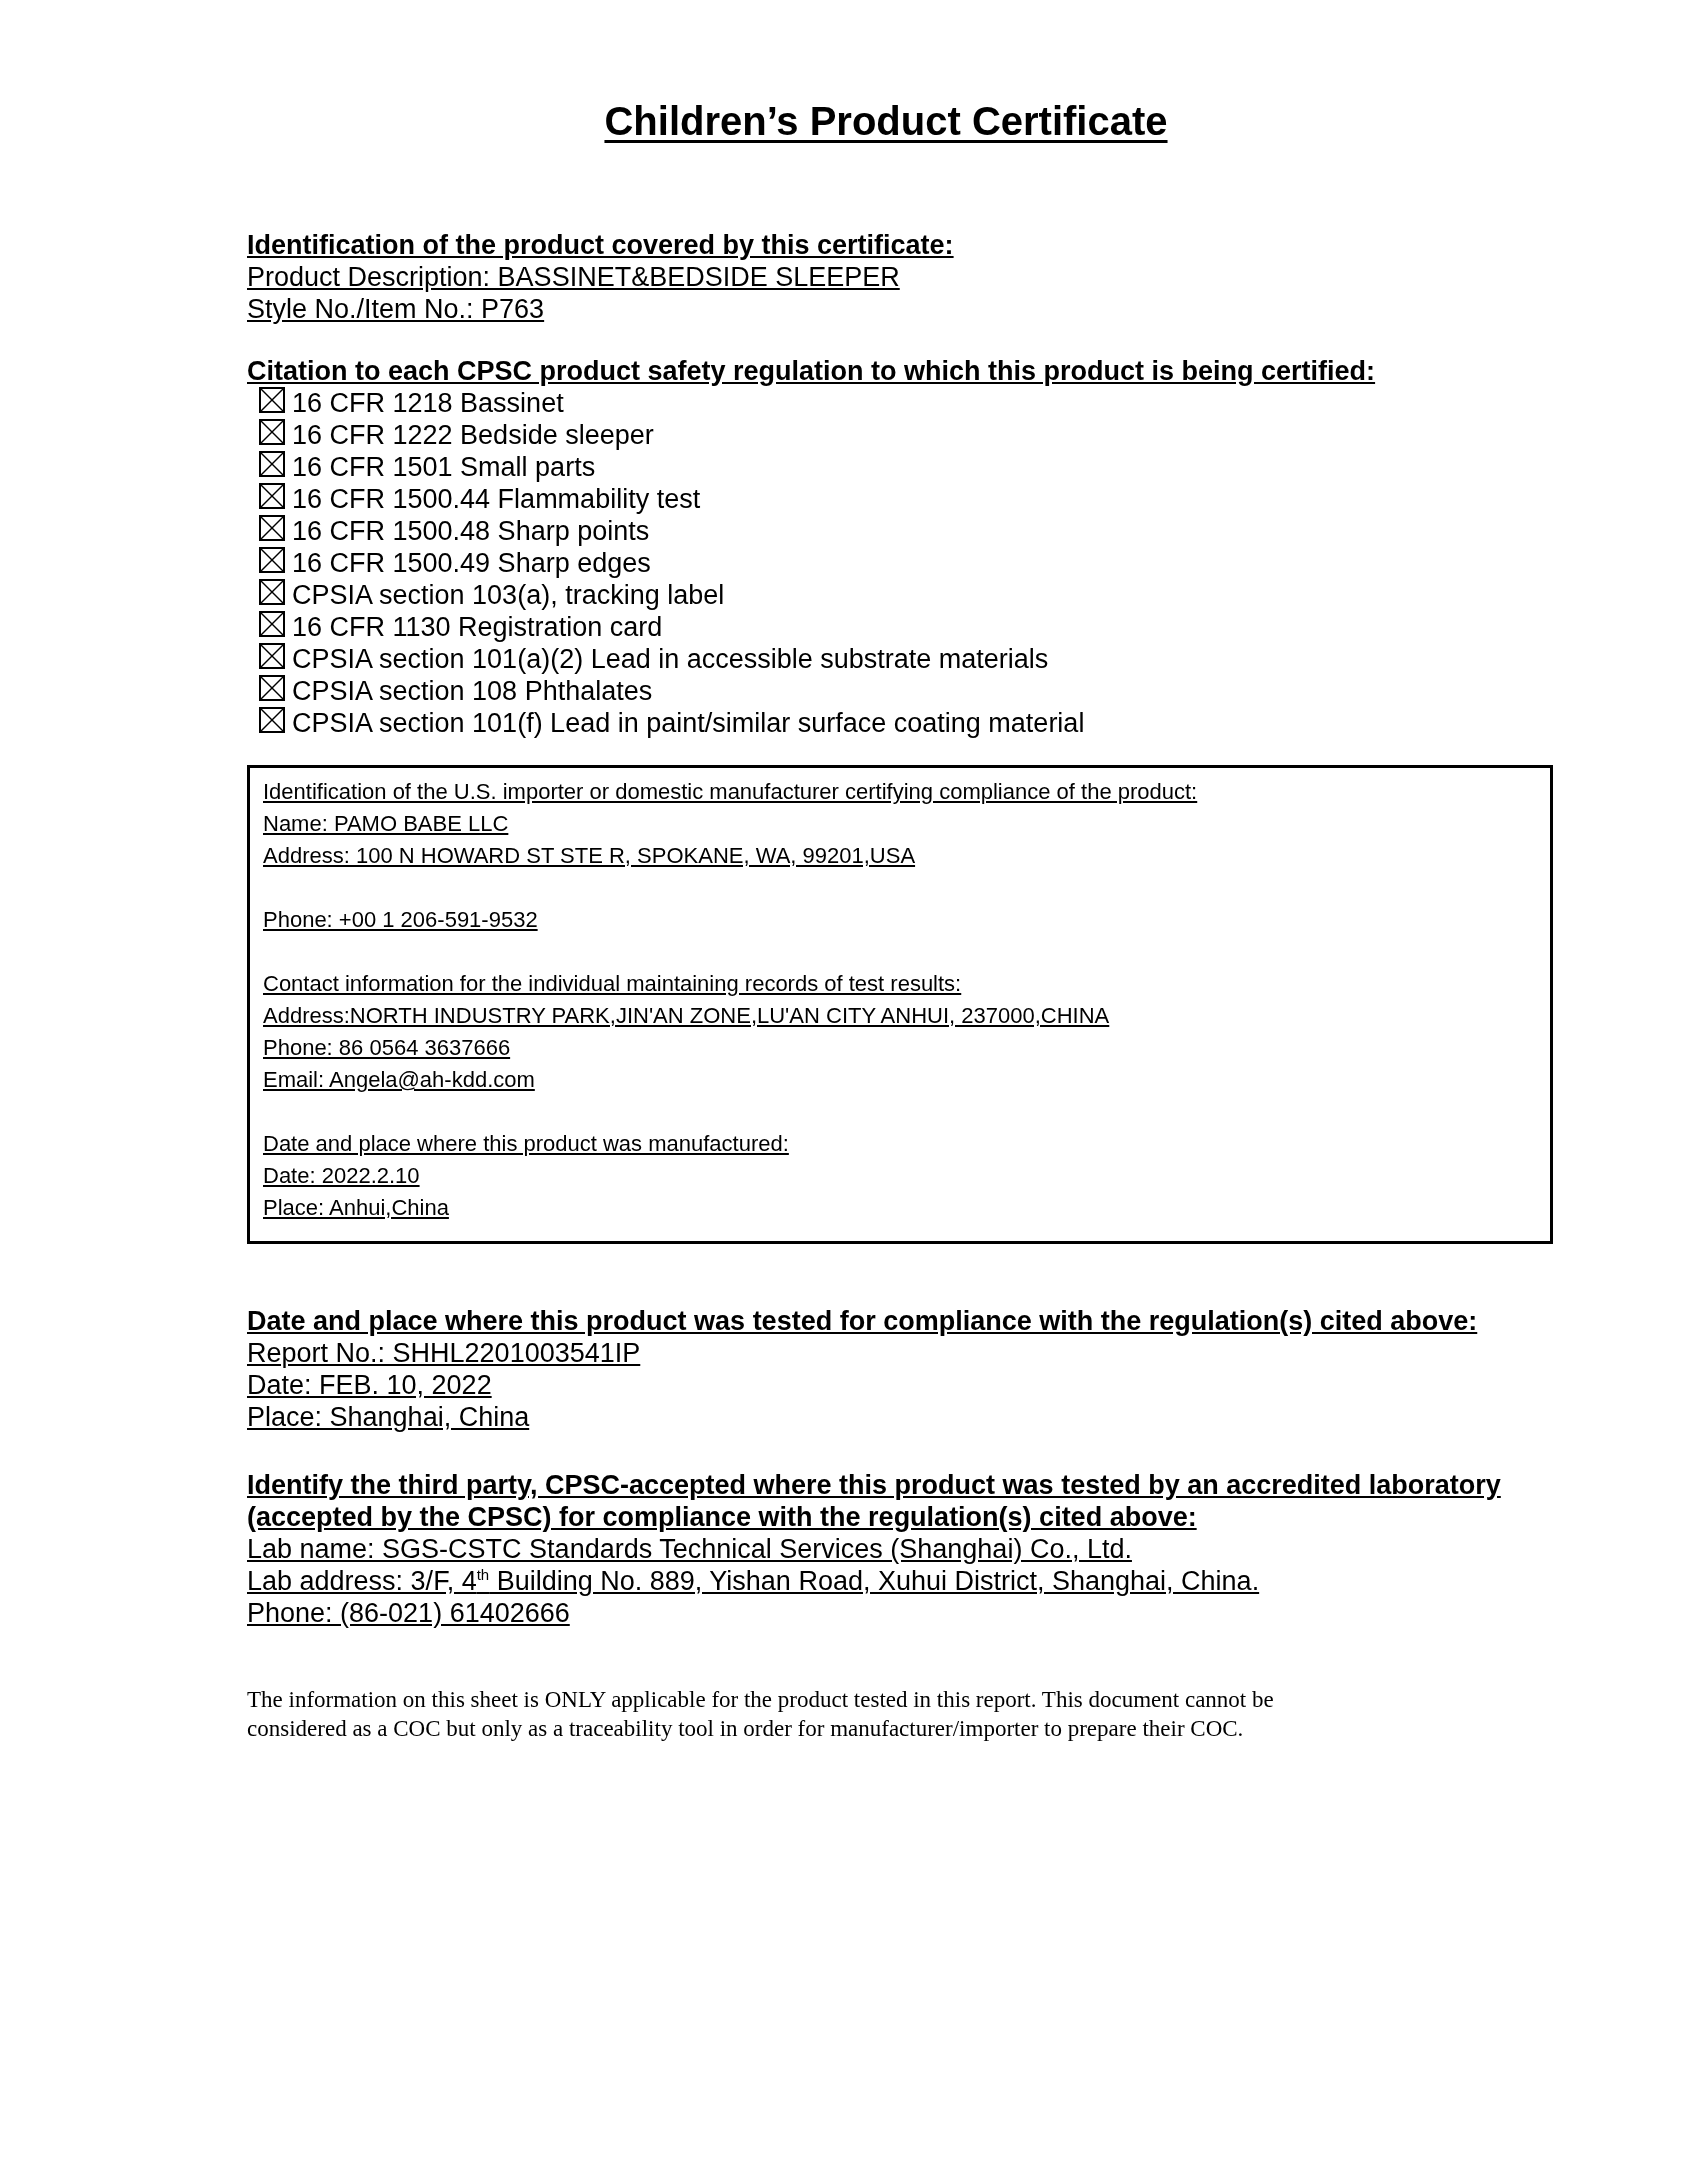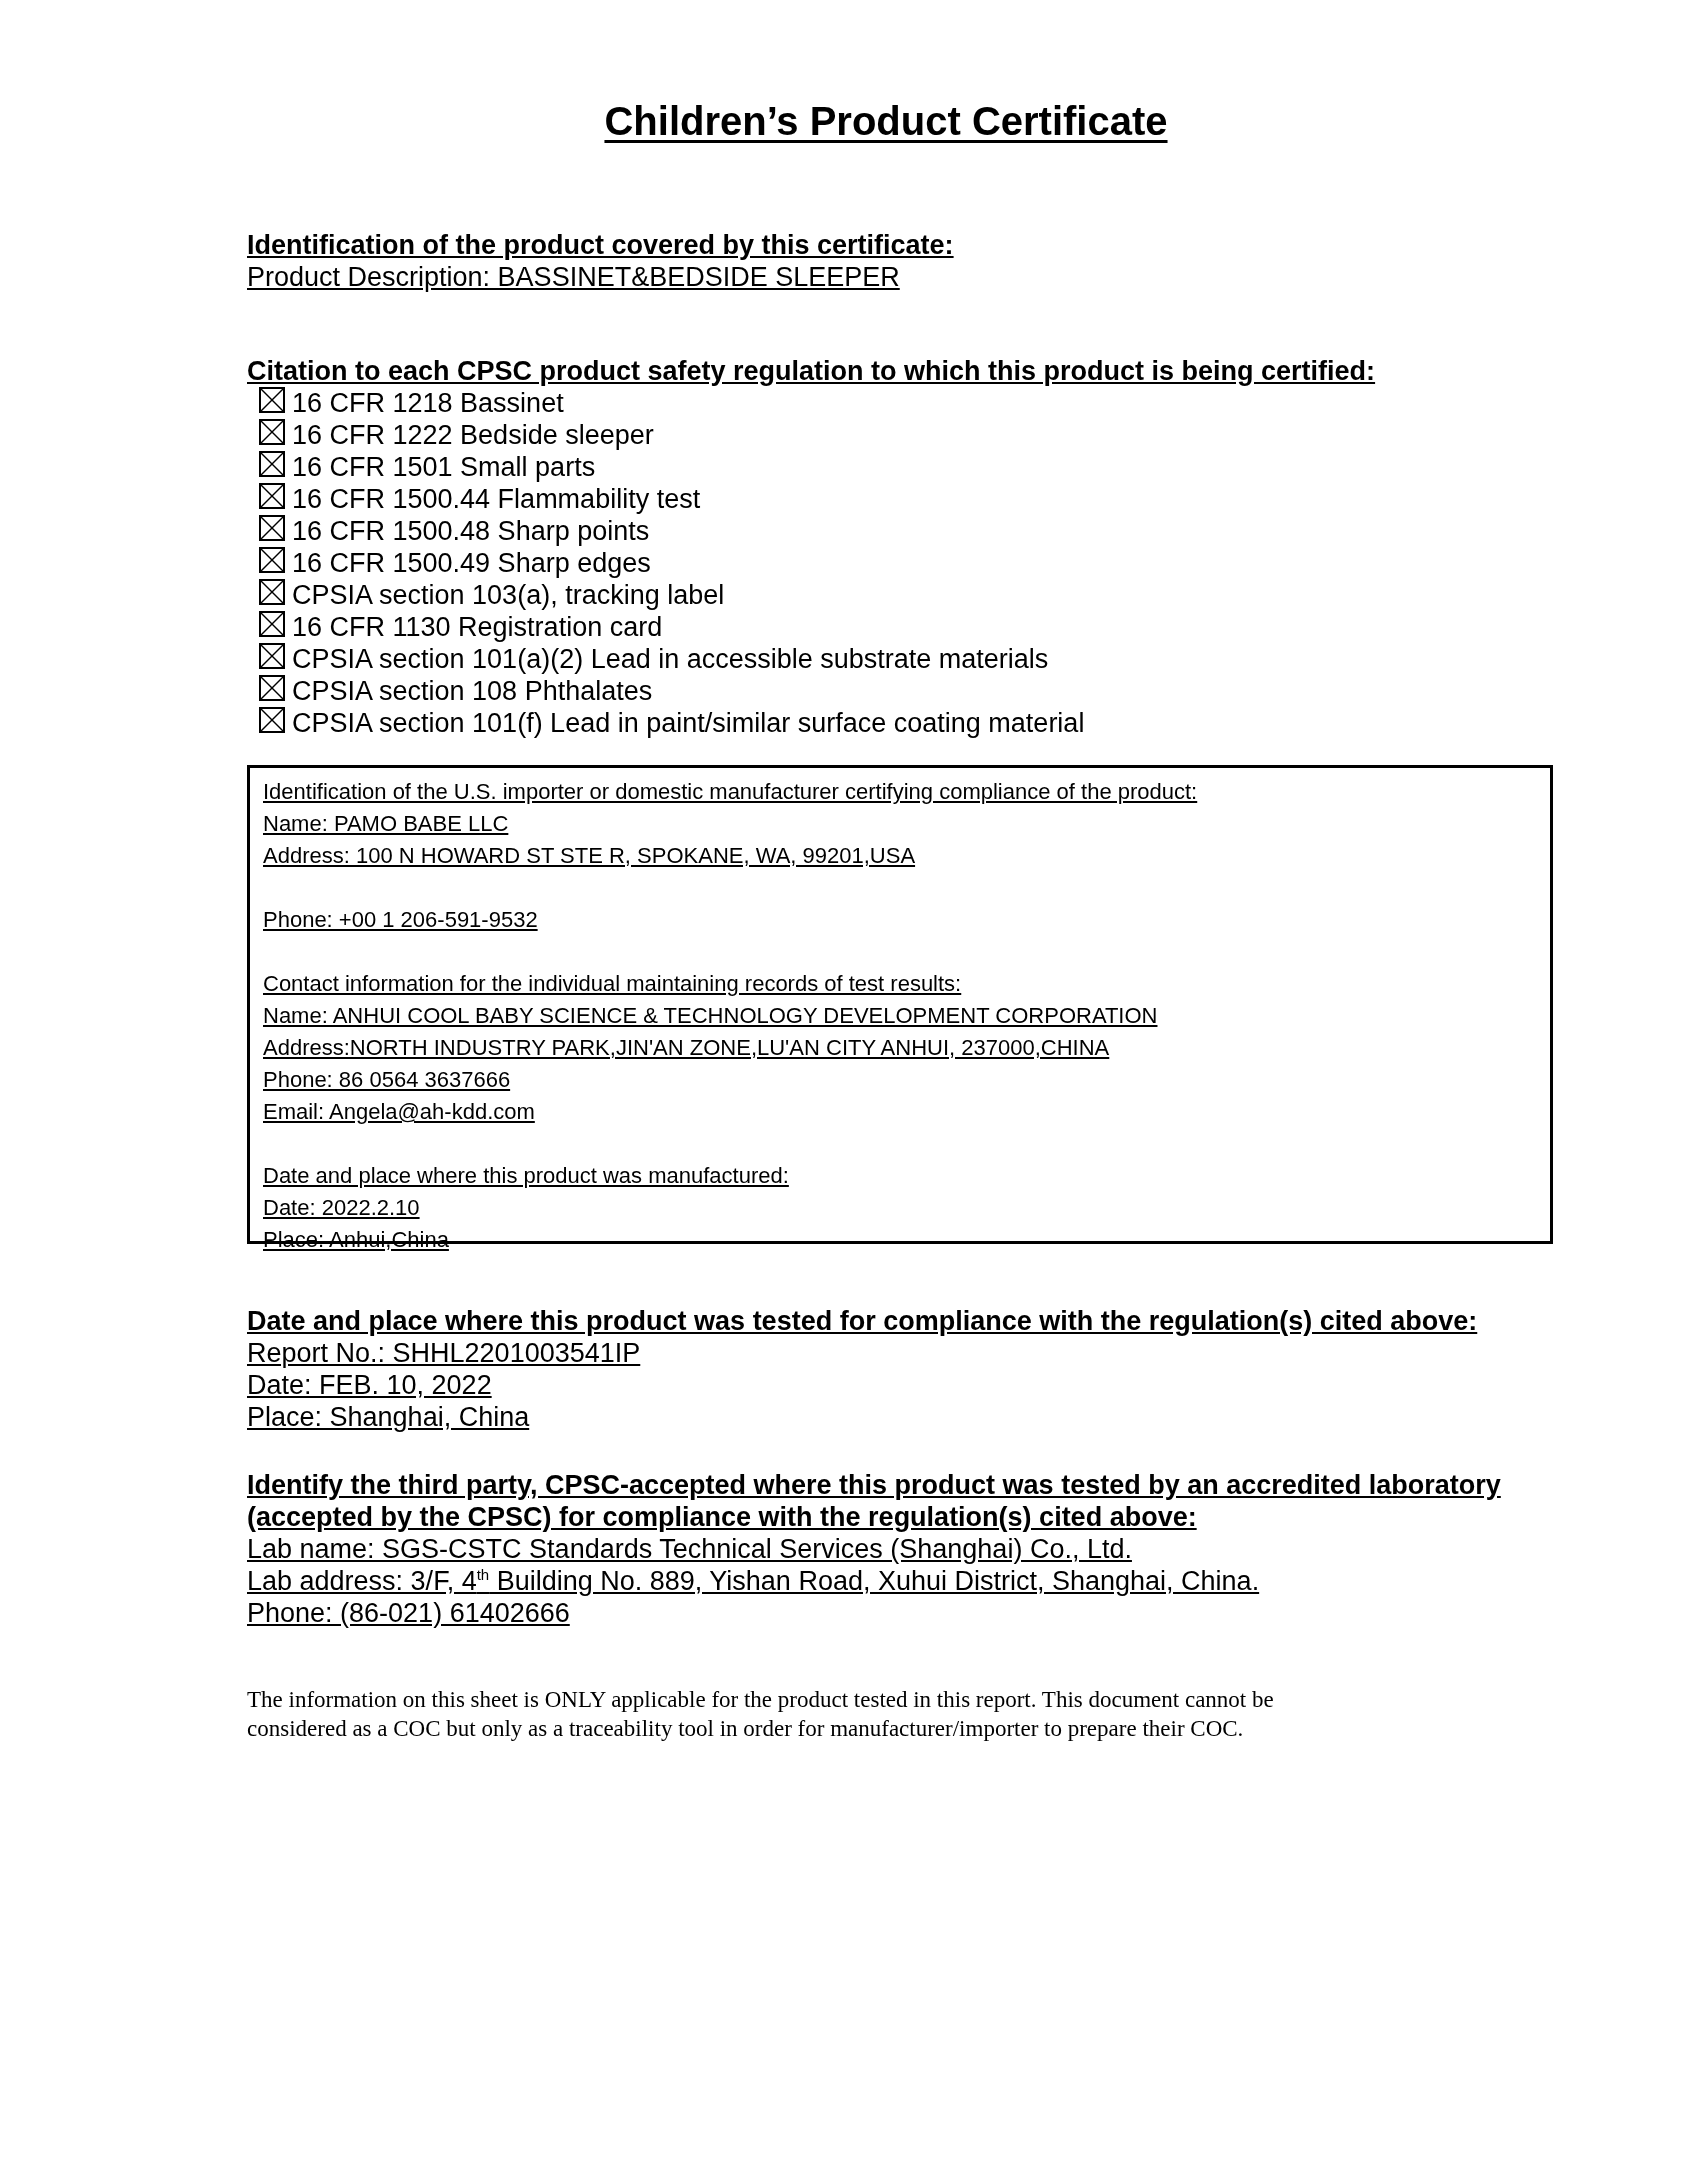--- a/index.html
+++ b/index.html
@@ -91,20 +91,21 @@
 </head>
 <body>
 
 <div class="page">
 
   <div class="title">Children’s Product Certificate</div>
 
   <div class="block" style="top:229px;">
     <div class="line h">Identification of the product covered by this certificate:</div>
     <div class="line">Product Description: BASSINET&amp;BEDSIDE SLEEPER</div>
+    <div class="line">Style No./Item No.: P763</div>
   </div>
 
   <div class="block" style="top:355px;">
     <div class="line h">Citation to each CPSC product safety regulation to which this product is being certified:</div>
     <div id="citation-list">
 
       <div class="cb-row">
         <span class="cb">
             <svg width="26" height="26" viewBox="0 0 26 26">
               <rect x="1" y="1" width="24" height="24" fill="none" stroke="#000" stroke-width="2"></rect>
@@ -219,21 +220,20 @@
 
   <div class="boxed">
     <div class="inner">
       <div class="line h">Identification of the U.S. importer or domestic manufacturer certifying compliance of the product:</div>
       <div class="line">Name:  PAMO BABE LLC</div>
       <div class="line">Address: 100 N HOWARD ST STE R, SPOKANE, WA, 99201,USA</div>
       <div class="gap"></div>
       <div class="line">Phone: +00 1 206-591-9532</div>
       <div class="gap"></div>
       <div class="line h">Contact information for the individual maintaining records of test results:</div>
-      <div class="line">Name: ANHUI COOL BABY SCIENCE &amp; TECHNOLOGY DEVELOPMENT CORPORATION</div>
       <div class="line">Address:NORTH INDUSTRY PARK,JIN'AN ZONE,LU'AN CITY ANHUI, 237000,CHINA</div>
       <div class="line">Phone: 86 0564 3637666</div>
       <div class="line">Email: Angela@ah-kdd.com</div>
       <div class="gap"></div>
       <div class="line h">Date and place where this product was manufactured:</div>
       <div class="line">Date: 2022.2.10</div>
       <div class="line">Place: Anhui,China</div>
     </div>
   </div>
 

